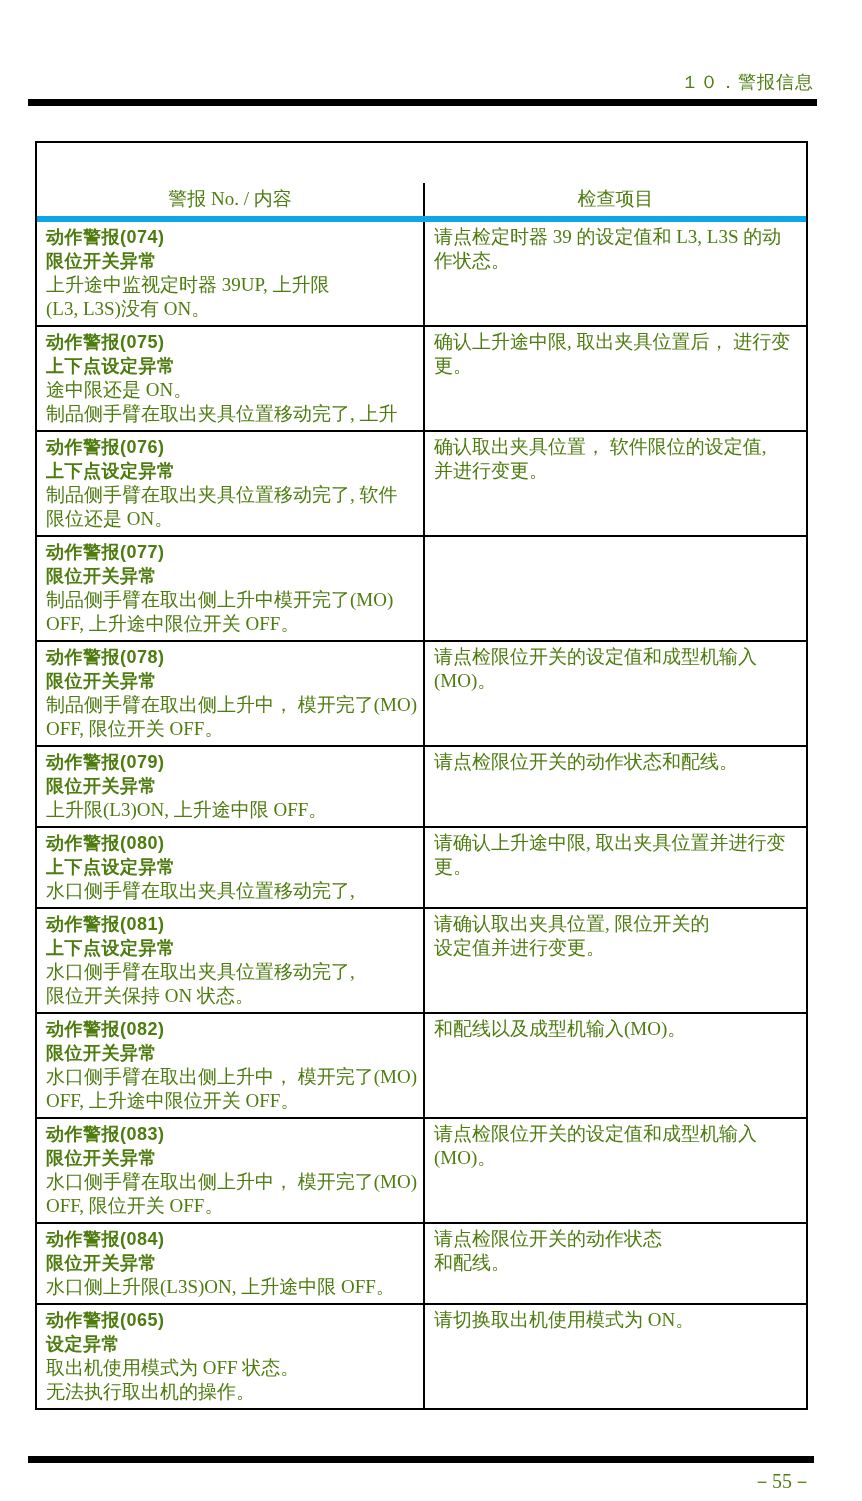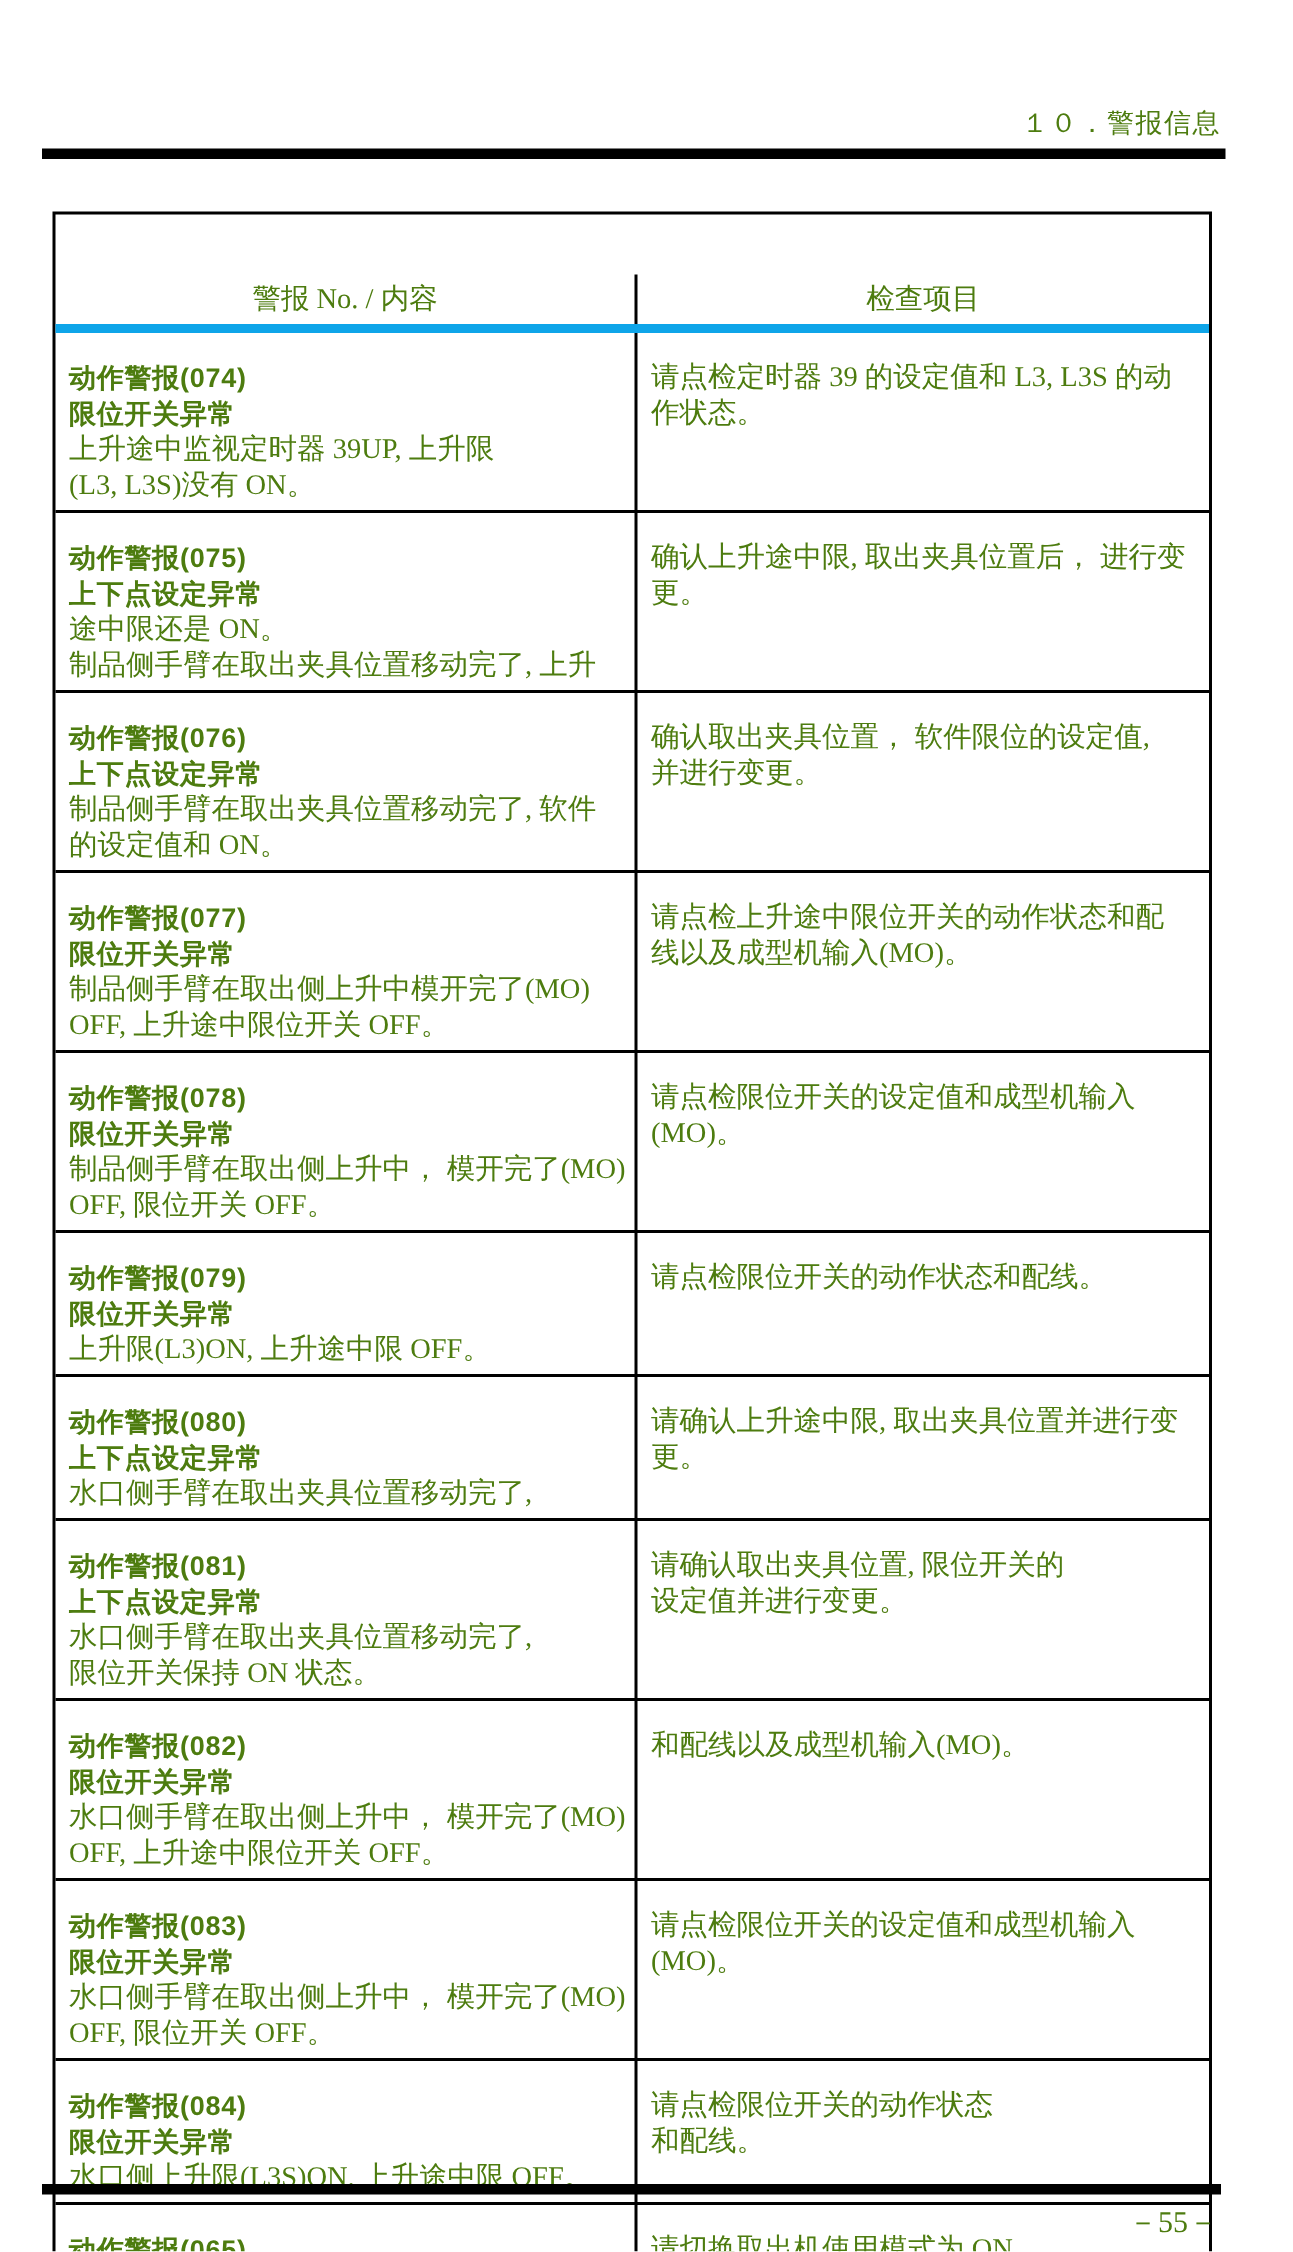--- a/index.html
+++ b/index.html
@@ -50,21 +50,21 @@
     white-space: nowrap;
   }
   .th-left { border-right: 2px solid #000000; }
   .trow {
     display: grid;
     grid-template-columns: 388px 1fr;
     border-bottom: 2px solid #000000;
   }
   .trow:last-child { border-bottom: none; }
   .cell {
-    padding: 18px 6px 4px 9px;
+    padding: 3px 6px 4px 9px;
   }
   .cell-left { border-right: 2px solid #000000; }
   .line {
     font-size: 19px;
     line-height: 24px;
     white-space: nowrap;
   }
   .line.bold {
     font-family: "Liberation Sans", "DejaVu Sans", sans-serif;
     font-weight: 700;
@@ -126,38 +126,34 @@
             <div class="line">确认上升途中限, 取出夹具位置后， 进行变</div>
             <div class="line">更。</div>
           </div>
   </div>
 
   <div class="trow">
     <div class="cell cell-left">
       <div class="line bold">动作警报(076)</div>
       <div class="line bold">上下点设定异常</div>
     <div class="line">制品侧手臂在取出夹具位置移动完了, 软件</div>
-            <div class="line">的设定值和 ON。</div>
+            <div class="line">限位还是 ON。</div>
           </div>
     <div class="cell cell-right">
             <div class="line">确认取出夹具位置， 软件限位的设定值,</div>
             <div class="line">并进行变更。</div>
           </div>
   </div>
 
   <div class="trow">
     <div class="cell cell-left">
       <div class="line bold">动作警报(077)</div>
       <div class="line bold">限位开关异常</div>
     <div class="line">制品侧手臂在取出侧上升中模开完了(MO)</div>
             <div class="line">OFF, 上升途中限位开关 OFF。</div>
-          </div>
-    <div class="cell cell-right">
-            <div class="line">请点检上升途中限位开关的动作状态和配</div>
-            <div class="line">线以及成型机输入(MO)。</div>
           </div>
   </div>
 
   <div class="trow">
     <div class="cell cell-left">
       <div class="line bold">动作警报(078)</div>
       <div class="line bold">限位开关异常</div>
     <div class="line">制品侧手臂在取出侧上升中， 模开完了(MO)</div>
             <div class="line">OFF, 限位开关 OFF。</div>
           </div>

